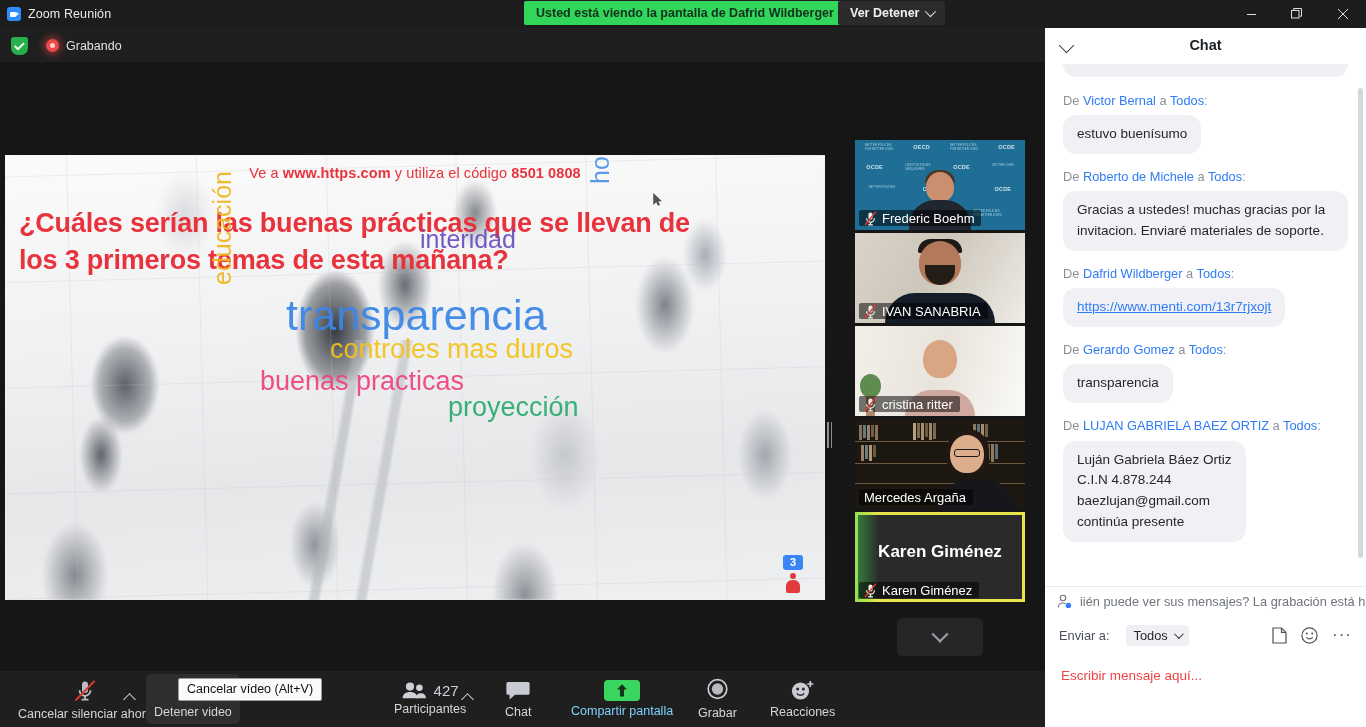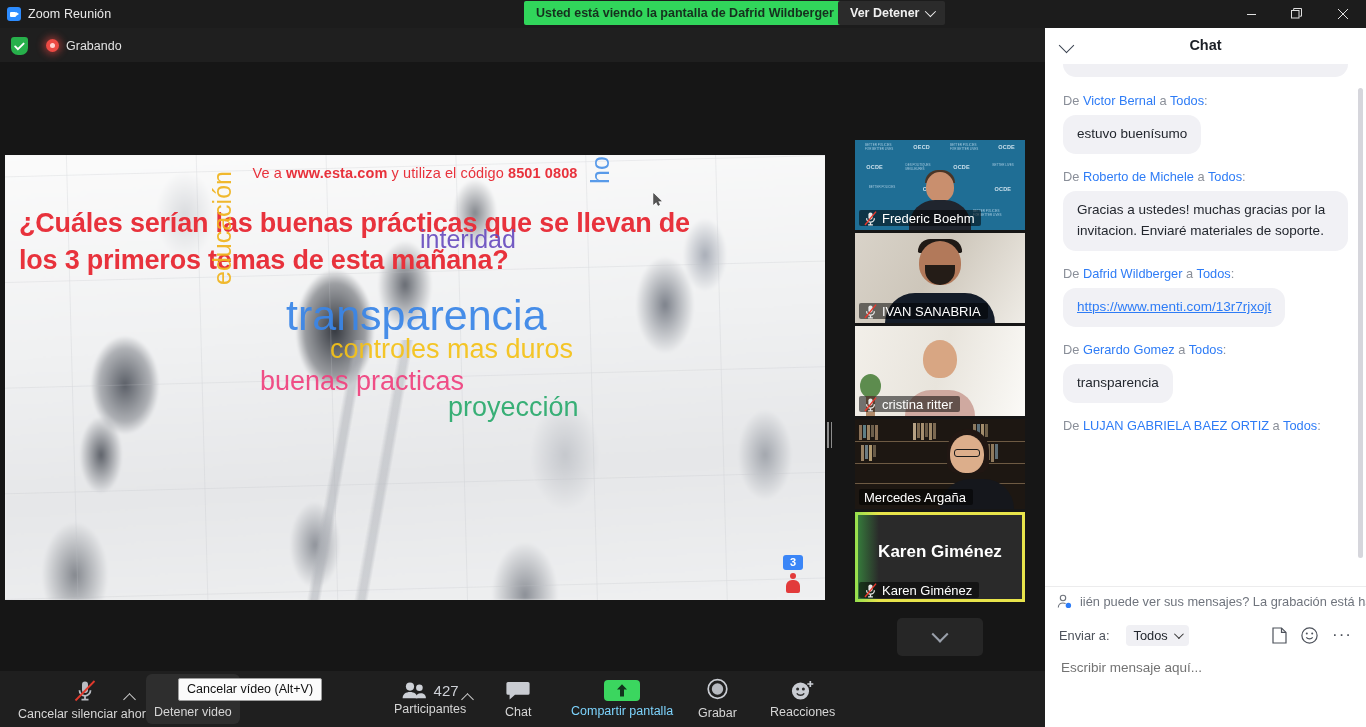--- a/index.html
+++ b/index.html
@@ -283,21 +283,21 @@
   .sendrow .sa { font-size: 12.8px; color: #4d525b; margin-right: 16px; }
   .todos { background: #f0f0f4; border-radius: 4px; padding: 3px 8px;
     font-size: 12.8px; color: #23272e; display: flex; align-items: center; gap: 6px;
     cursor: pointer; }
   .todos .c { width: 7px; height: 7px; border-right: 1.5px solid #333;
     border-bottom: 1.5px solid #333; transform: rotate(45deg) translateY(-2px); }
   .foot-icons { margin-left: auto; display: flex; align-items: center; gap: 14px;
     color: #4d525b; }
   .foot-icons > * { cursor: pointer; }
   .dots { font-size: 17px; letter-spacing: 1px; line-height: .6; }
-  .msgbox { padding: 8px 16px 0; font-size: 13.5px; color: #737373; }
+  .msgbox { padding: 8px 16px 0; font-size: 13.5px; color: #ef4444; margin-top: 8px; }
 </style>
 </head>
 <body>
 
 <div id="app">
 
   <div class="titlebar">
     <div class="tb-logo"></div>
     <div class="tb-title">Zoom Reunión</div>
   </div>
@@ -353,21 +353,21 @@
     <span>Vista</span>
   </div>
 
   <div class="stage">
     <div class="slide">
       <div class="slide-bg"></div>
       <div class="slide-tiles"></div>
       <div class="slide-diag"></div>
 
       <div class="menti-line">
-        <span>Ve a </span><b>www.esta.com</b><span> y utiliza el código </span><b>8501 0808</b>
+        <span>Ve a </span><b>www.https.com</b><span> y utiliza el código </span><b>8501 0808</b>
       </div>
 
       <div class="slide-q">¿Cuáles serían las buenas prácticas que se llevan de los 3 primeros temas de esta mañana?</div>
 
       <svg class="cursor-arrow" viewBox="0 0 9 13">
         <path d="M0.6 0.6L0.6 11.4L3.3 8.7L5.1 12.4L6.6 11.7L4.9 8.1L8.3 8.1Z" fill="#555" stroke="#333" stroke-width="0.5"></path>
       </svg>
 
       <div class="wc">
           <span style="color: rgb(106, 79, 192); font-size: 25px; left: 415px; top: 70px; opacity: 0.93;">interidad</span>
@@ -603,21 +603,24 @@
       <div class="chat-collapse"></div>
       <div class="ttl">Chat</div>
     </div>
 
     <div class="chat-body">
       <div class="partial-bubble"></div>
     <div class="msg"><div class="from"><span>De </span><b>Victor Bernal</b><span> a </span><b>Todos</b><span>:</span></div><div class="bubble">estuvo buenísumo</div></div>
         <div class="msg"><div class="from"><span>De </span><b>Roberto de Michele</b><span> a </span><b>Todos</b><span>:</span></div><div class="bubble">Gracias a ustedes! muchas gracias por la invitacion. Enviaré materiales de soporte.</div></div>
         <div class="msg"><div class="from"><span>De </span><b>Dafrid Wildberger</b><span> a </span><b>Todos</b><span>:</span></div><div class="bubble link"><a>https://www.menti.com/13r7rjxojt</a></div></div>
         <div class="msg"><div class="from"><span>De </span><b>Gerardo Gomez</b><span> a </span><b>Todos</b><span>:</span></div><div class="bubble">transparencia</div></div>
-        <div class="msg"><div class="from"><span>De </span><b>LUJAN GABRIELA BAEZ ORTIZ</b><span> a </span><b>Todos</b><span>:</span></div></div>
+        <div class="msg"><div class="from"><span>De </span><b>LUJAN GABRIELA BAEZ ORTIZ</b><span> a </span><b>Todos</b><span>:</span></div><div class="bubble">Luján Gabriela Báez Ortiz
+C.I.N 4.878.244
+baezlujan@gmail.com
+continúa presente</div></div>
       </div>
 
     <div class="chat-scroll">
         <i></i>
       </div>
 
     <div class="notice">
       <svg class="notice-ic" viewBox="0 0 15 15">
         <circle cx="6" cy="4" r="2.7" fill="none" stroke="#6f747d" stroke-width="1.1"></circle>
         <path d="M1.3 13.6c0-3 2-4.6 4.7-4.6 1 0 1.9.2 2.6.6" fill="none" stroke="#6f747d" stroke-width="1.1"></path>

